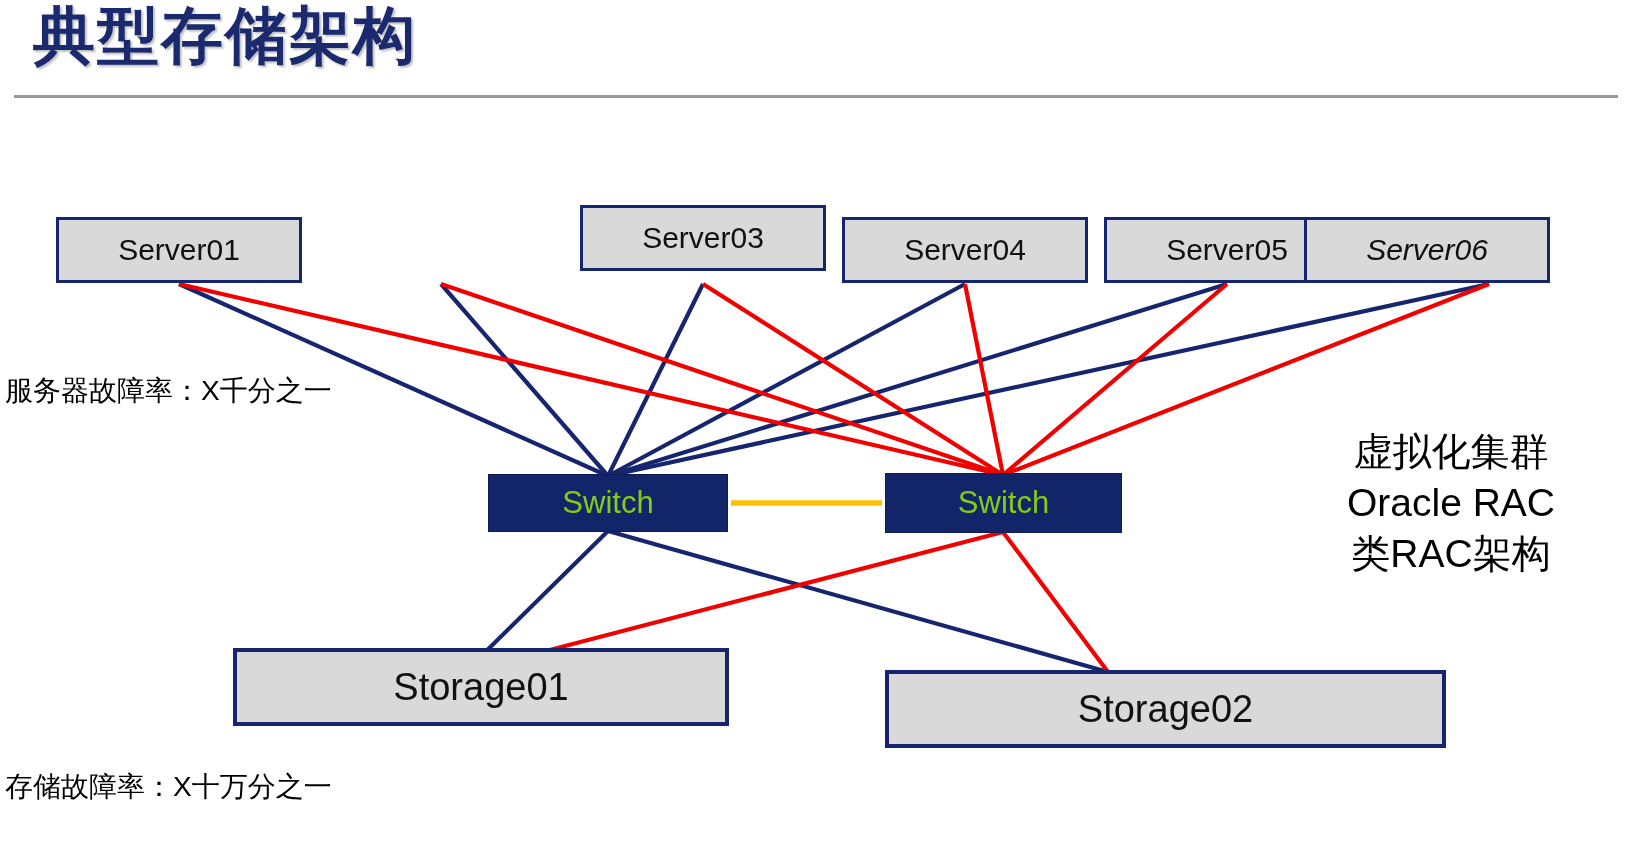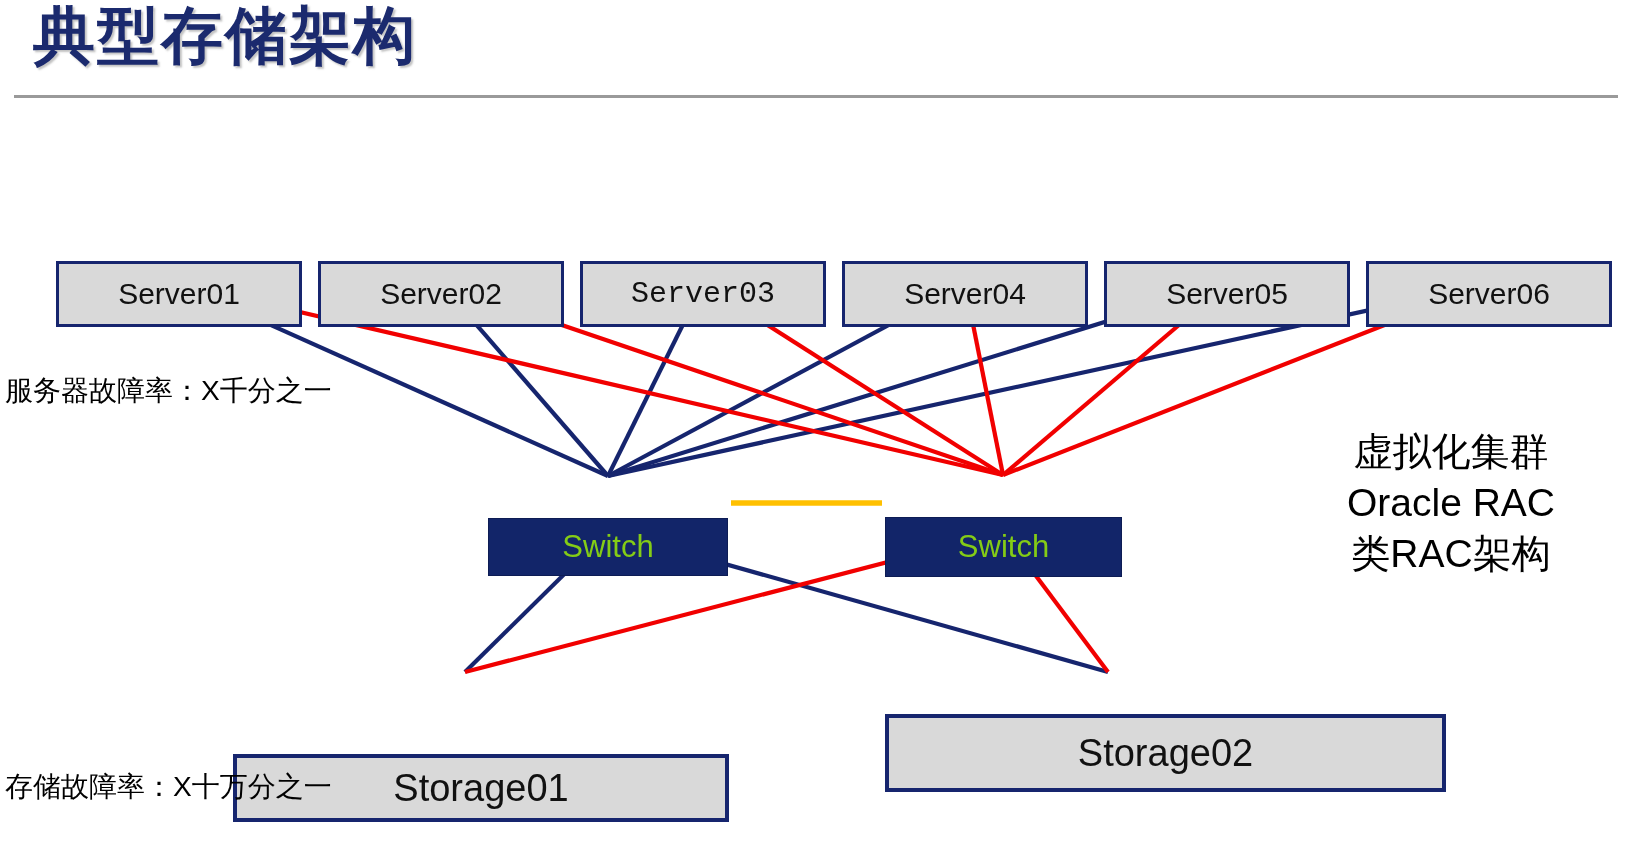--- a/index.html
+++ b/index.html
@@ -1,31 +1,31 @@
 <!DOCTYPE html>
 <html><head>
 <meta charset="utf-8">
 <style>
   html,body{margin:0;padding:0;background:#fff;}
   body{width:1632px;height:847px;position:relative;overflow:hidden;
        font-family:"Liberation Sans","DejaVu Sans",sans-serif;}
   #stage{position:absolute;inset:0;width:1632px;height:847px;}
   #wires{position:absolute;left:0;top:0;z-index:0;}
   .node{position:absolute;z-index:2;display:flex;align-items:center;justify-content:center;
-        box-sizing:border-box;margin-top:44px;}
+        box-sizing:border-box;}
   .server{background:#d9d9d9;border:3px solid #16256e;font-size:30px;color:#111;
           width:246px;height:66px;}
   .switch{background:#122569;border:1px solid #0d1c54;color:#84cc16;font-size:31px;}
   .storage{background:#d9d9d9;border:4px solid #16256e;font-size:38px;color:#111;}
   #server1{left:56px;top:217px;}  #server2{left:318px;top:217px;}
-  #server3{left:580px;top:217px;font-family:Liberation Mono, monospace;} #server4{left:842px;top:217px;}
-  #server5{left:1104px;top:217px;}#server6{left:1366px;top:217px;}
+  #server3{left:580px;top:205px;} #server4{left:842px;top:217px;}
+  #server5{left:1104px;top:217px;}#server6{left:1304px;top:217px;font-style:italic;}
   #switchL{left:488px;top:474px;width:240px;height:58px;}
   #switchR{left:885px;top:473px;width:237px;height:60px;}
-  #storage1{left:233px;top:710px;width:496px;height:68px;}
+  #storage1{left:233px;top:648px;width:496px;height:78px;}
   #storage2{left:885px;top:670px;width:561px;height:78px;}
   .title{position:absolute;left:33px;top:-6px;z-index:2;font-size:62px;font-weight:bold;
          color:#1b2a6e;letter-spacing:2px;text-shadow:2px 2px 2px rgba(120,120,120,.45);}
   .rule{position:absolute;left:14px;top:95px;width:1604px;height:3px;background:#9a9a9a;z-index:2;}
   .note{position:absolute;z-index:2;color:#000;text-align:right;}
   #note-server-rate{left:5px;top:372px;font-size:28px;}
   #note-storage-rate{left:5px;top:768px;font-size:28px;}
   #note-cluster{left:1320px;top:426px;width:262px;font-size:39px;line-height:51px;text-align:center;}
 </style>
 </head>
@@ -51,23 +51,20 @@
       <line x1="1003" y1="532" x2="1108" y2="672" stroke="#f10000" stroke-width="4.2"></line>
       <line x1="731" y1="503" x2="882" y2="503" stroke="#ffc000" stroke-width="5.5"></line>
     </svg>
 
   <div class="title">典型存储架构</div>
   <div class="rule"></div>
 
   <div class="node server" id="server1">
       <span>Server01</span>
     </div>
-  <div class="node server" id="server2">
-      <span>Server02</span>
-    </div>
   <div class="node server" id="server3">
       <span>Server03</span>
     </div>
   <div class="node server" id="server4">
       <span>Server04</span>
     </div>
   <div class="node server" id="server5">
       <span>Server05</span>
     </div>
   <div class="node server" id="server6">

